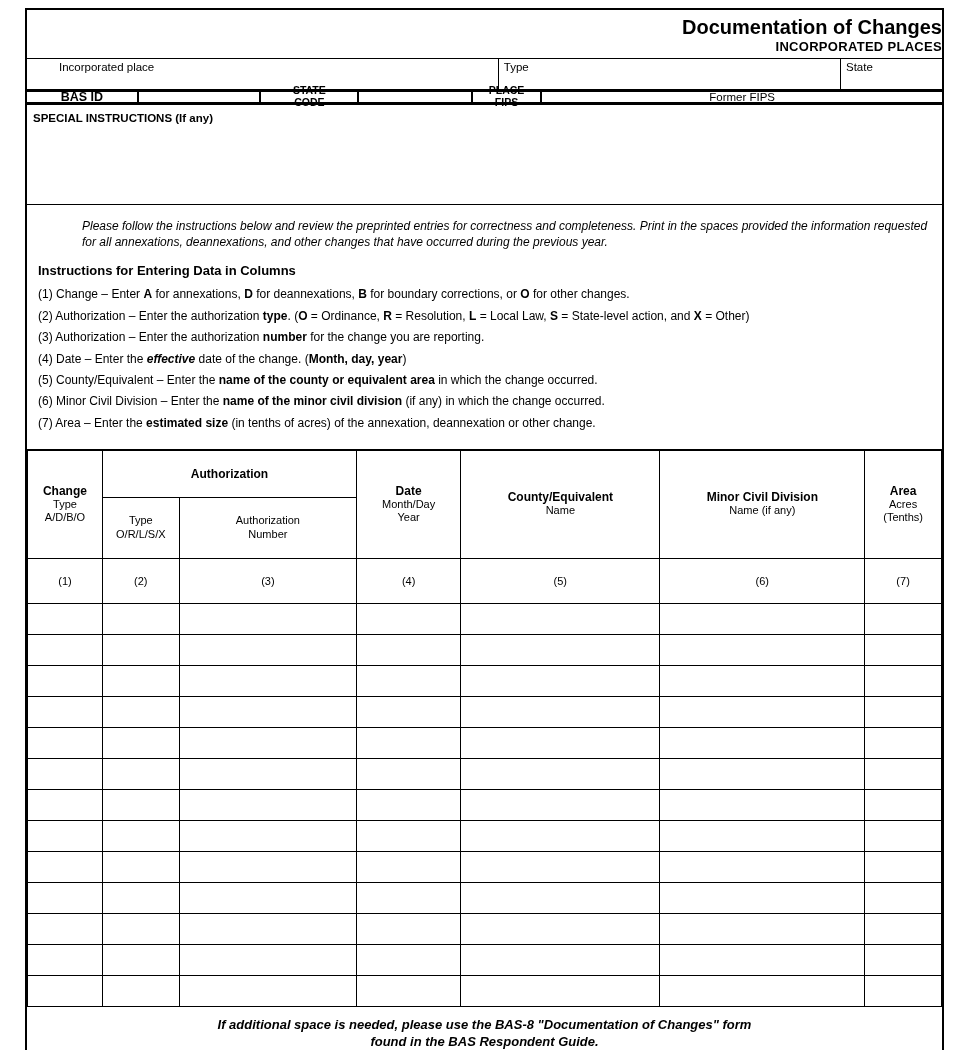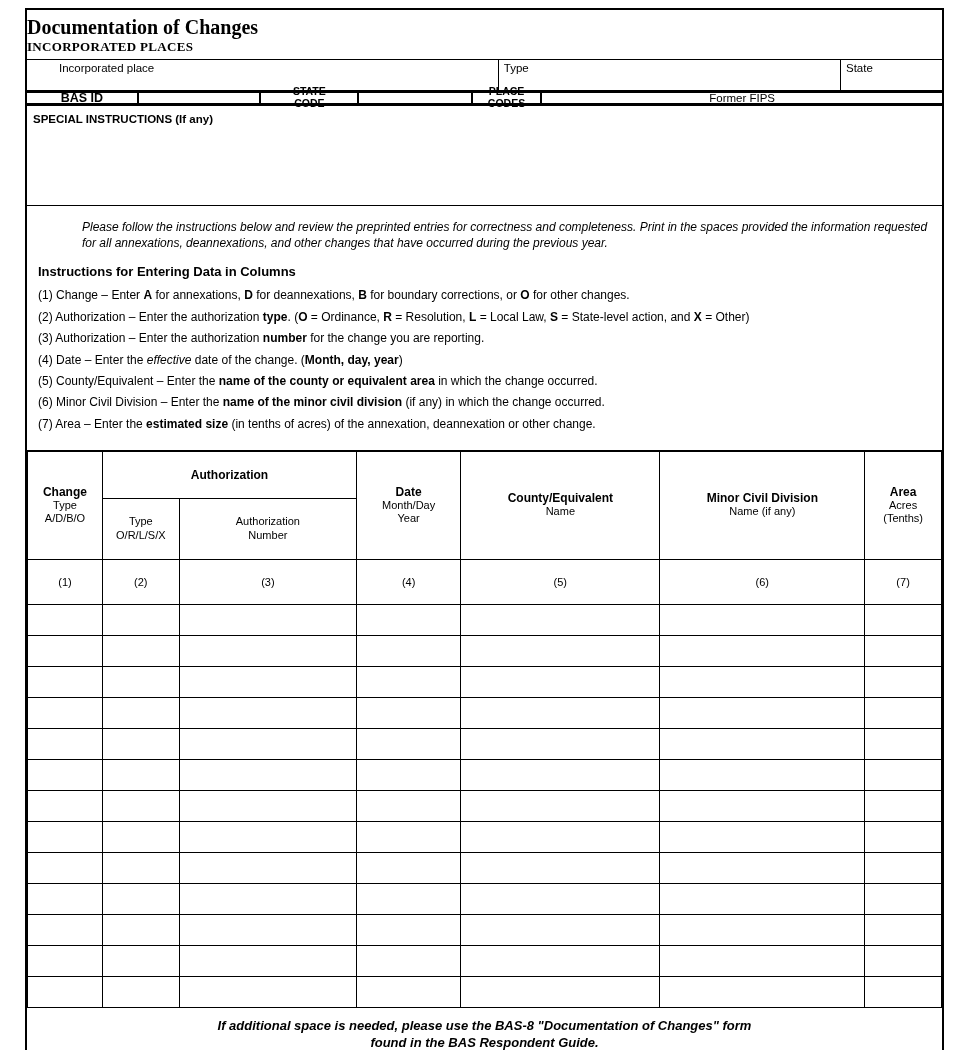--- a/index.html
+++ b/index.html
@@ -9,21 +9,21 @@
     overflow:hidden;
     font-family:"Liberation Sans", sans-serif;
     color:#000;
     padding:8px 26px 0 25px;
   }
   .form {
     border:2px solid #000;
     background:#fff;
   }
   
-  .title-block { text-align:left; padding:6px 0 4px;font-family:Liberation Serif, serif; }
+  .title-block { text-align:right; padding:6px 0 4px; }
   .title { font-size:20px; font-weight:bold; }
   .subtitle { font-size:13px; font-weight:bold; letter-spacing:0.3px; }
 
   
   .identity-row { display:flex; border-top:1px solid #000; height:31px; }
   .identity-cell { font-size:11.5px; padding:2px 5px; }
   .identity-cell + .identity-cell { border-left:1px solid #000; }
   .cell-place { width:48.5%;margin-left:27px; }
   .cell-type  { width:37.4%; }
   .cell-state { flex:1; }
@@ -97,39 +97,39 @@
       <span>BAS ID</span>
     </div>
     <div class="codes-cell codes-blank-1"></div>
     <div class="codes-cell state-code-label">
       <span class="small-bold pre">STATE
 CODE</span>
     </div>
     <div class="codes-cell codes-blank-2"></div>
     <div class="codes-cell place-codes-label">
       <span class="small-bold pre">PLACE
-CODES</span>
+FIPS</span>
     </div>
     <div class="codes-cell former-fips">
       <span>Former FIPS</span>
     </div>
   </div>
 
   <div class="special-instructions">
     <span class="si-label">SPECIAL INSTRUCTIONS (If any)</span>
   </div>
 
   <div class="instructions-section">
     <p class="intro">Please follow the instructions below and review the preprinted entries for correctness and completeness. Print in the spaces provided the information requested for all annexations, deannexations, and other changes that have occurred during the previous year.</p>
     <div class="instr-heading">Instructions for Entering Data in Columns</div>
     <div>
         <div class="instruction-line"><span>(1) Change – Enter </span><span style="font-weight: bold;">A</span><span> for annexations, </span><span style="font-weight: bold;">D</span><span> for deannexations, </span><span style="font-weight: bold;">B</span><span> for boundary corrections, or </span><span style="font-weight: bold;">O</span><span> for other changes.</span></div>
         <div class="instruction-line"><span>(2) Authorization – Enter the authorization </span><span style="font-weight: bold;">type</span><span>. (</span><span style="font-weight: bold;">O</span><span> = Ordinance, </span><span style="font-weight: bold;">R</span><span> = Resolution, </span><span style="font-weight: bold;">L</span><span> = Local Law, </span><span style="font-weight: bold;">S</span><span> = State-level action, and </span><span style="font-weight: bold;">X</span><span> = Other)</span></div>
         <div class="instruction-line"><span>(3) Authorization – Enter the authorization </span><span style="font-weight: bold;">number</span><span> for the change you are reporting.</span></div>
-        <div class="instruction-line"><span>(4) Date – Enter the </span><span style="font-style: italic;">effective</span><span> date of the change. (</span><span style="font-weight: bold;">Month, day, year</span><span>)</span></div>
+        <div class="instruction-line"><span>(4) Date – Enter the </span><span style="font-style: italic; font-weight: bold;">effective</span><span> date of the change. (</span><span style="font-weight: bold;">Month, day, year</span><span>)</span></div>
         <div class="instruction-line"><span>(5) County/Equivalent – Enter the </span><span style="font-weight: bold;">name of the county or equivalent area</span><span> in which the change occurred.</span></div>
         <div class="instruction-line"><span>(6) Minor Civil Division – Enter the </span><span style="font-weight: bold;">name of the minor civil division</span><span> (if any) in which the change occurred.</span></div>
         <div class="instruction-line"><span>(7) Area – Enter the </span><span style="font-weight: bold;">estimated size</span><span> (in tenths of acres) of the annexation, deannexation or other change.</span></div>
       </div>
   </div>
 
   <table class="changes-table">
     <colgroup>
       <col style="width:8.2%">
       <col style="width:8.4%">

